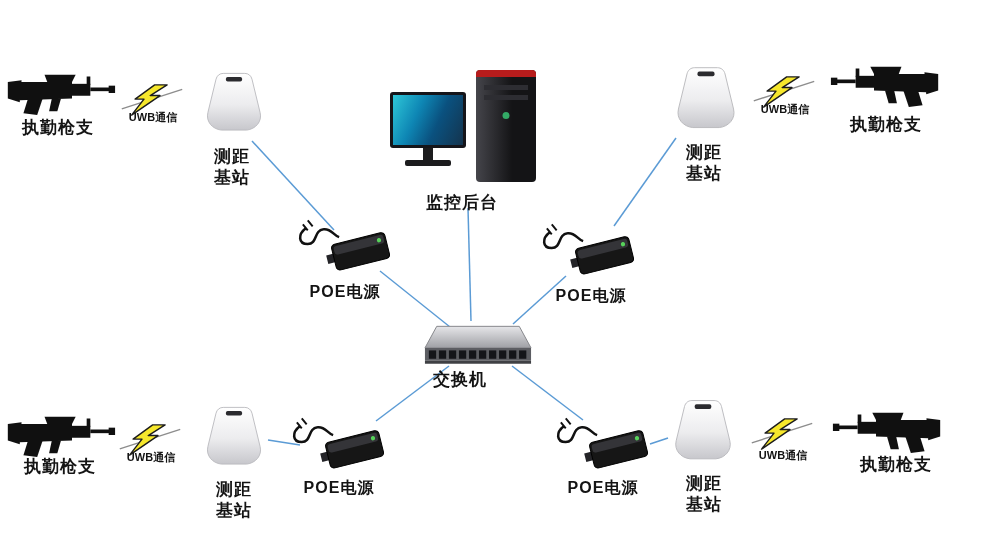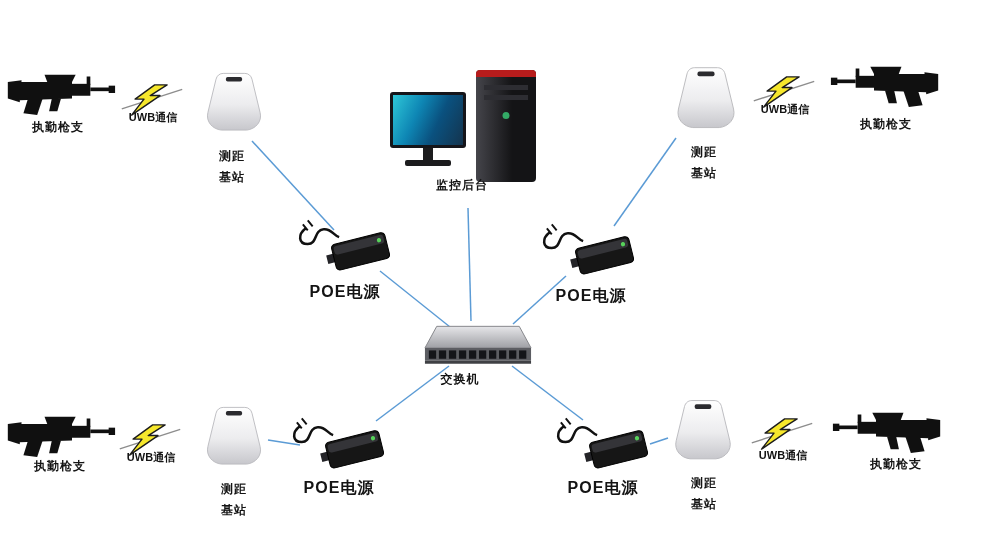--- a/index.html
+++ b/index.html
@@ -4,21 +4,21 @@
 <style>
   html,body{margin:0;padding:0;background:#fff;}
   .canvas{
     position:relative;width:981px;height:544px;background:#ffffff;overflow:hidden;
     font-family:"Liberation Sans","DejaVu Sans",sans-serif;
   }
   .wires{position:absolute;left:0;top:0;width:981px;height:544px;z-index:0;}
   .node{position:absolute;z-index:2;}
   .lbl{
     position:absolute;z-index:3;text-align:center;font-weight:700;color:#141414;
-    font-size:12px;line-height:21px;letter-spacing:1px;white-space:nowrap;
+    font-size:17px;line-height:21px;letter-spacing:1px;white-space:nowrap;
   }
   .lbl.small{font-size:11px;line-height:13px;letter-spacing:0;}
   .mirror{transform:scaleX(-1);}
   
   .screen{width:76px;height:56px;background:#15151a;border-radius:3px;padding:3px;box-sizing:border-box;}
   .screen-img{width:100%;height:100%;background:linear-gradient(115deg,#2ec7d8 0%,#0e86b4 35%,#0a517f 62%,#14344e 100%);}
   .stand-neck{width:10px;height:12px;margin:0 auto;background:#1c1c1e;}
   .stand-base{width:46px;height:6px;margin:0 auto;background:#1c1c1e;border-radius:2px;}
   
   .tower{background:linear-gradient(90deg,#45454b,#141416 60%);border-radius:4px;position:relative;}
@@ -136,21 +136,21 @@
       </div>
     <div class="stand-neck"></div>
     <div class="stand-base"></div>
   </div>
   <div class="node tower" style="left:476px;top:70px;width:60px;height:112px">
     <div class="tower-top"></div>
     <div class="tower-bay" style="top:15px"></div>
     <div class="tower-bay" style="top:25px"></div>
     <div class="tower-power" style="top:42px"></div>
   </div>
-  <div class="lbl" style="left:412px;top:175px;width:100px">监控后台</div>
+  <div class="lbl" style="left:412px;top:192px;width:100px">监控后台</div>
 
   <svg class="node" style="left:668px;top:64px;width:76px;height:72px">
       <use href="#sym-station"></use>
     </svg>
   <div class="lbl" style="left:660px;top:142px;width:88px">
     <span>测距</span><br>
     <span>基站</span>
   </div>
 
   <svg class="node" style="left:750px;top:76px;width:68px;height:32px">

